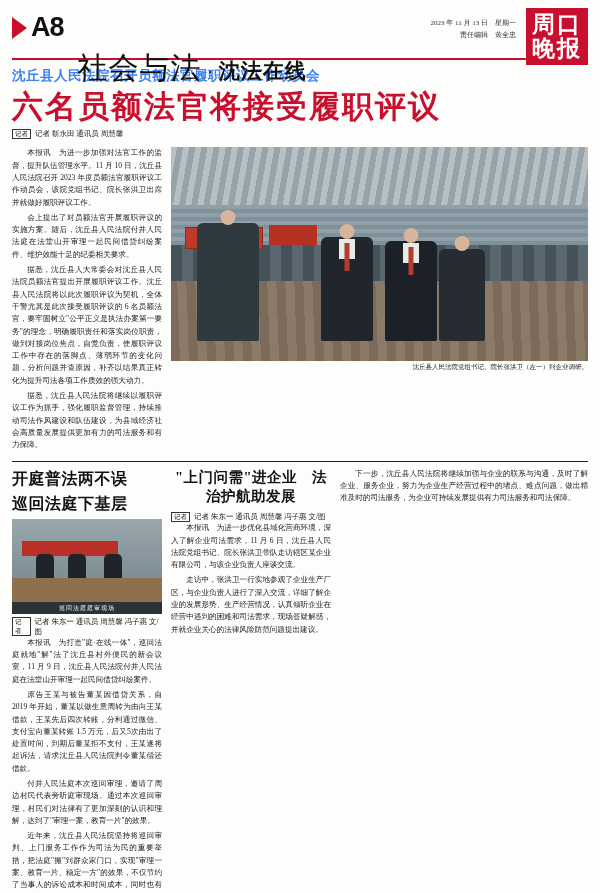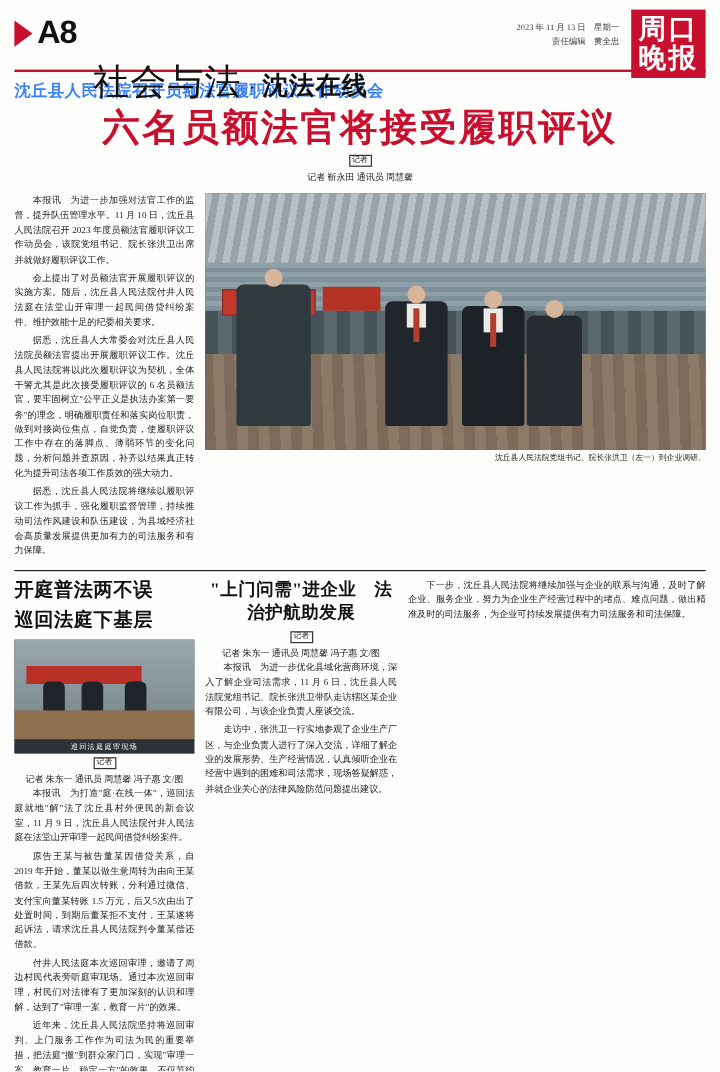--- a/index.html
+++ b/index.html
@@ -103,35 +103,34 @@
     padding: 7px 12px 4px 12px;
   }
   .shoulder {
     font-size: 13.5px;
     font-weight: bold;
     color: #3b82f6;
     letter-spacing: 0.5px;
     margin-bottom: 4px;
   }
   .main-headline {
-    text-align: center;
+    text-align: left;
     font-size: 31px;
     font-weight: bold;
     color: #c8102e;
     letter-spacing: 2px;
     line-height: 1.15;
     margin: 2px 0 4px 0;
   }
   .byline {
     font-size: 7.5px;
     color: #222;
     display: flex;
     align-items: center;
     gap: 4px;
-    flex-direction: column;
   }
   .byline .tag {
     display: inline-block;
     border: 1px solid #333;
     padding: 0 2px;
     font-size: 6.5px;
     line-height: 1.35;
   }
 
   

